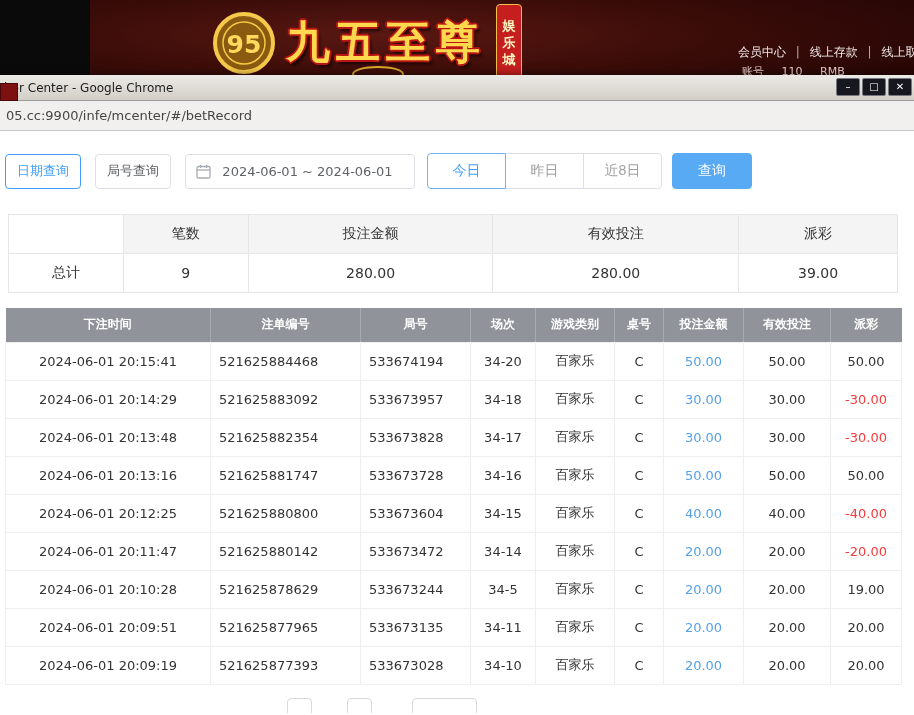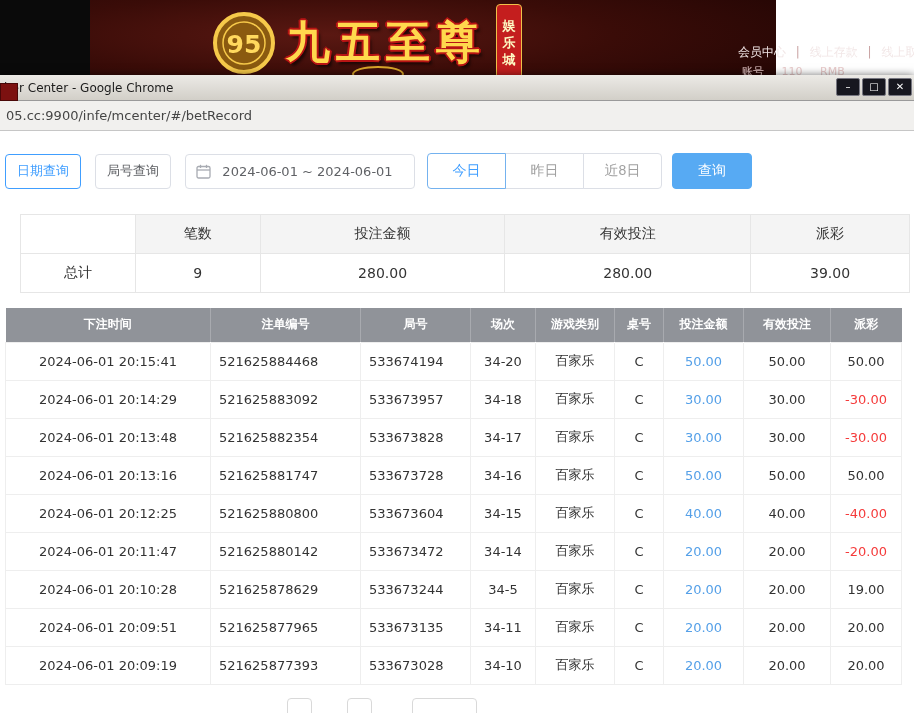--- a/index.html
+++ b/index.html
@@ -1,20 +1,20 @@
 <!DOCTYPE html>
 <html style="--accent-blue: #409eff; --primary-button-blue: #57aaf3; --link-blue: #55a0e8; --negative-red: #f53b3b; --table-header-bg: #909399; --table-header-text: #ffffff; --header-gold: #ffd84d; --header-red: #c41e1e;"><head>
 <meta charset="utf-8">
 <style>
   html,body{margin:0;padding:0;width:914px;height:715px;overflow:hidden;
     font-family:"DejaVu Sans","Liberation Sans",sans-serif;background:#fff;position:relative;}
   *{box-sizing:border-box;}
 
   
-  .site-header{position:absolute;top:0;left:0;width:776px;height:100px;
+  .site-header{position:absolute;top:0;left:0;width:914px;height:100px;
     background:radial-gradient(ellipse at 42% 35%, #5a1812 0%, #3a0c08 45%, #1d0403 100%);}
   .header-black-strip{position:absolute;left:0;top:0;width:90px;height:100px;background:#0a0a0a;}
   .logo-wrap{position:absolute;left:212px;top:4px;display:flex;align-items:center;gap:10px;}
   .logo-title{font-size:44px;font-weight:bold;letter-spacing:6px;color:var(--header-gold,#ffd84d);
     text-shadow:-2px 0 #b81414,2px 0 #b81414,0 -2px #b81414,0 2px #b81414,
       -1px -1px #b81414,1px 1px #b81414,-1px 1px #b81414,1px -1px #b81414,3px 4px 3px rgba(0,0,0,.6);}
   .logo-badge{width:26px;padding:12px 5px;background:var(--header-red,#c41e1e);
     border:1px solid #f0c04a;border-radius:4px;color:#fef9c3;font-size:13px;font-weight:bold;
     line-height:17px;text-align:center;word-break:break-all;}
   .logo-flourish{position:absolute;left:352px;top:66px;width:52px;height:16px;
@@ -57,21 +57,21 @@
   .day-btn{width:79px;height:36px;background:#fff;border:1px solid #dcdfe6;margin-left:-1px;
     font-size:14px;color:#a0a0a0;display:inline-flex;align-items:center;justify-content:center;
     cursor:pointer;font-family:Liberation Sans, sans-serif;padding:0;}
   .day-btn:first-child{border-radius:4px 0 0 4px;margin-left:0;}
   .day-btn:last-child{border-radius:0 4px 4px 0;}
   .day-btn.active{color:var(--accent-blue,#409eff);border-color:#74b2ef;position:relative;z-index:2;}
   .btn-primary{margin-left:10px;width:80px;height:36px;background:var(--primary-button-blue,#57aaf3);
     border:1px solid var(--primary-button-blue,#57aaf3);color:#fff;font-size:14px;}
 
   
-  .summary-table{margin:25px 0 0 20px;width:890px;border-collapse:collapse;}
+  .summary-table{margin:25px 0 0 8px;width:890px;border-collapse:collapse;}
   .summary-table td{border:1px solid #e6e6e6;height:39px;text-align:center;font-size:14px;color:#333;}
   .sum-head td{background:#f4f4f4;}
   .sum-head td.first{background:#fff;}
 
   
   .bet-table{margin:15px 16px 0 5px;width:896px;border-collapse:collapse;table-layout:fixed;}
   .bet-table th{background:var(--table-header-bg,#909399);color:var(--table-header-text,#fff);
     font-size:12px;font-weight:bold;height:34px;border-right:1px solid rgba(255,255,255,.22);}
   .bet-table th:last-child{border-right:none;}
   .bet-table td{height:38px;font-size:13px;color:#333;text-align:center;

